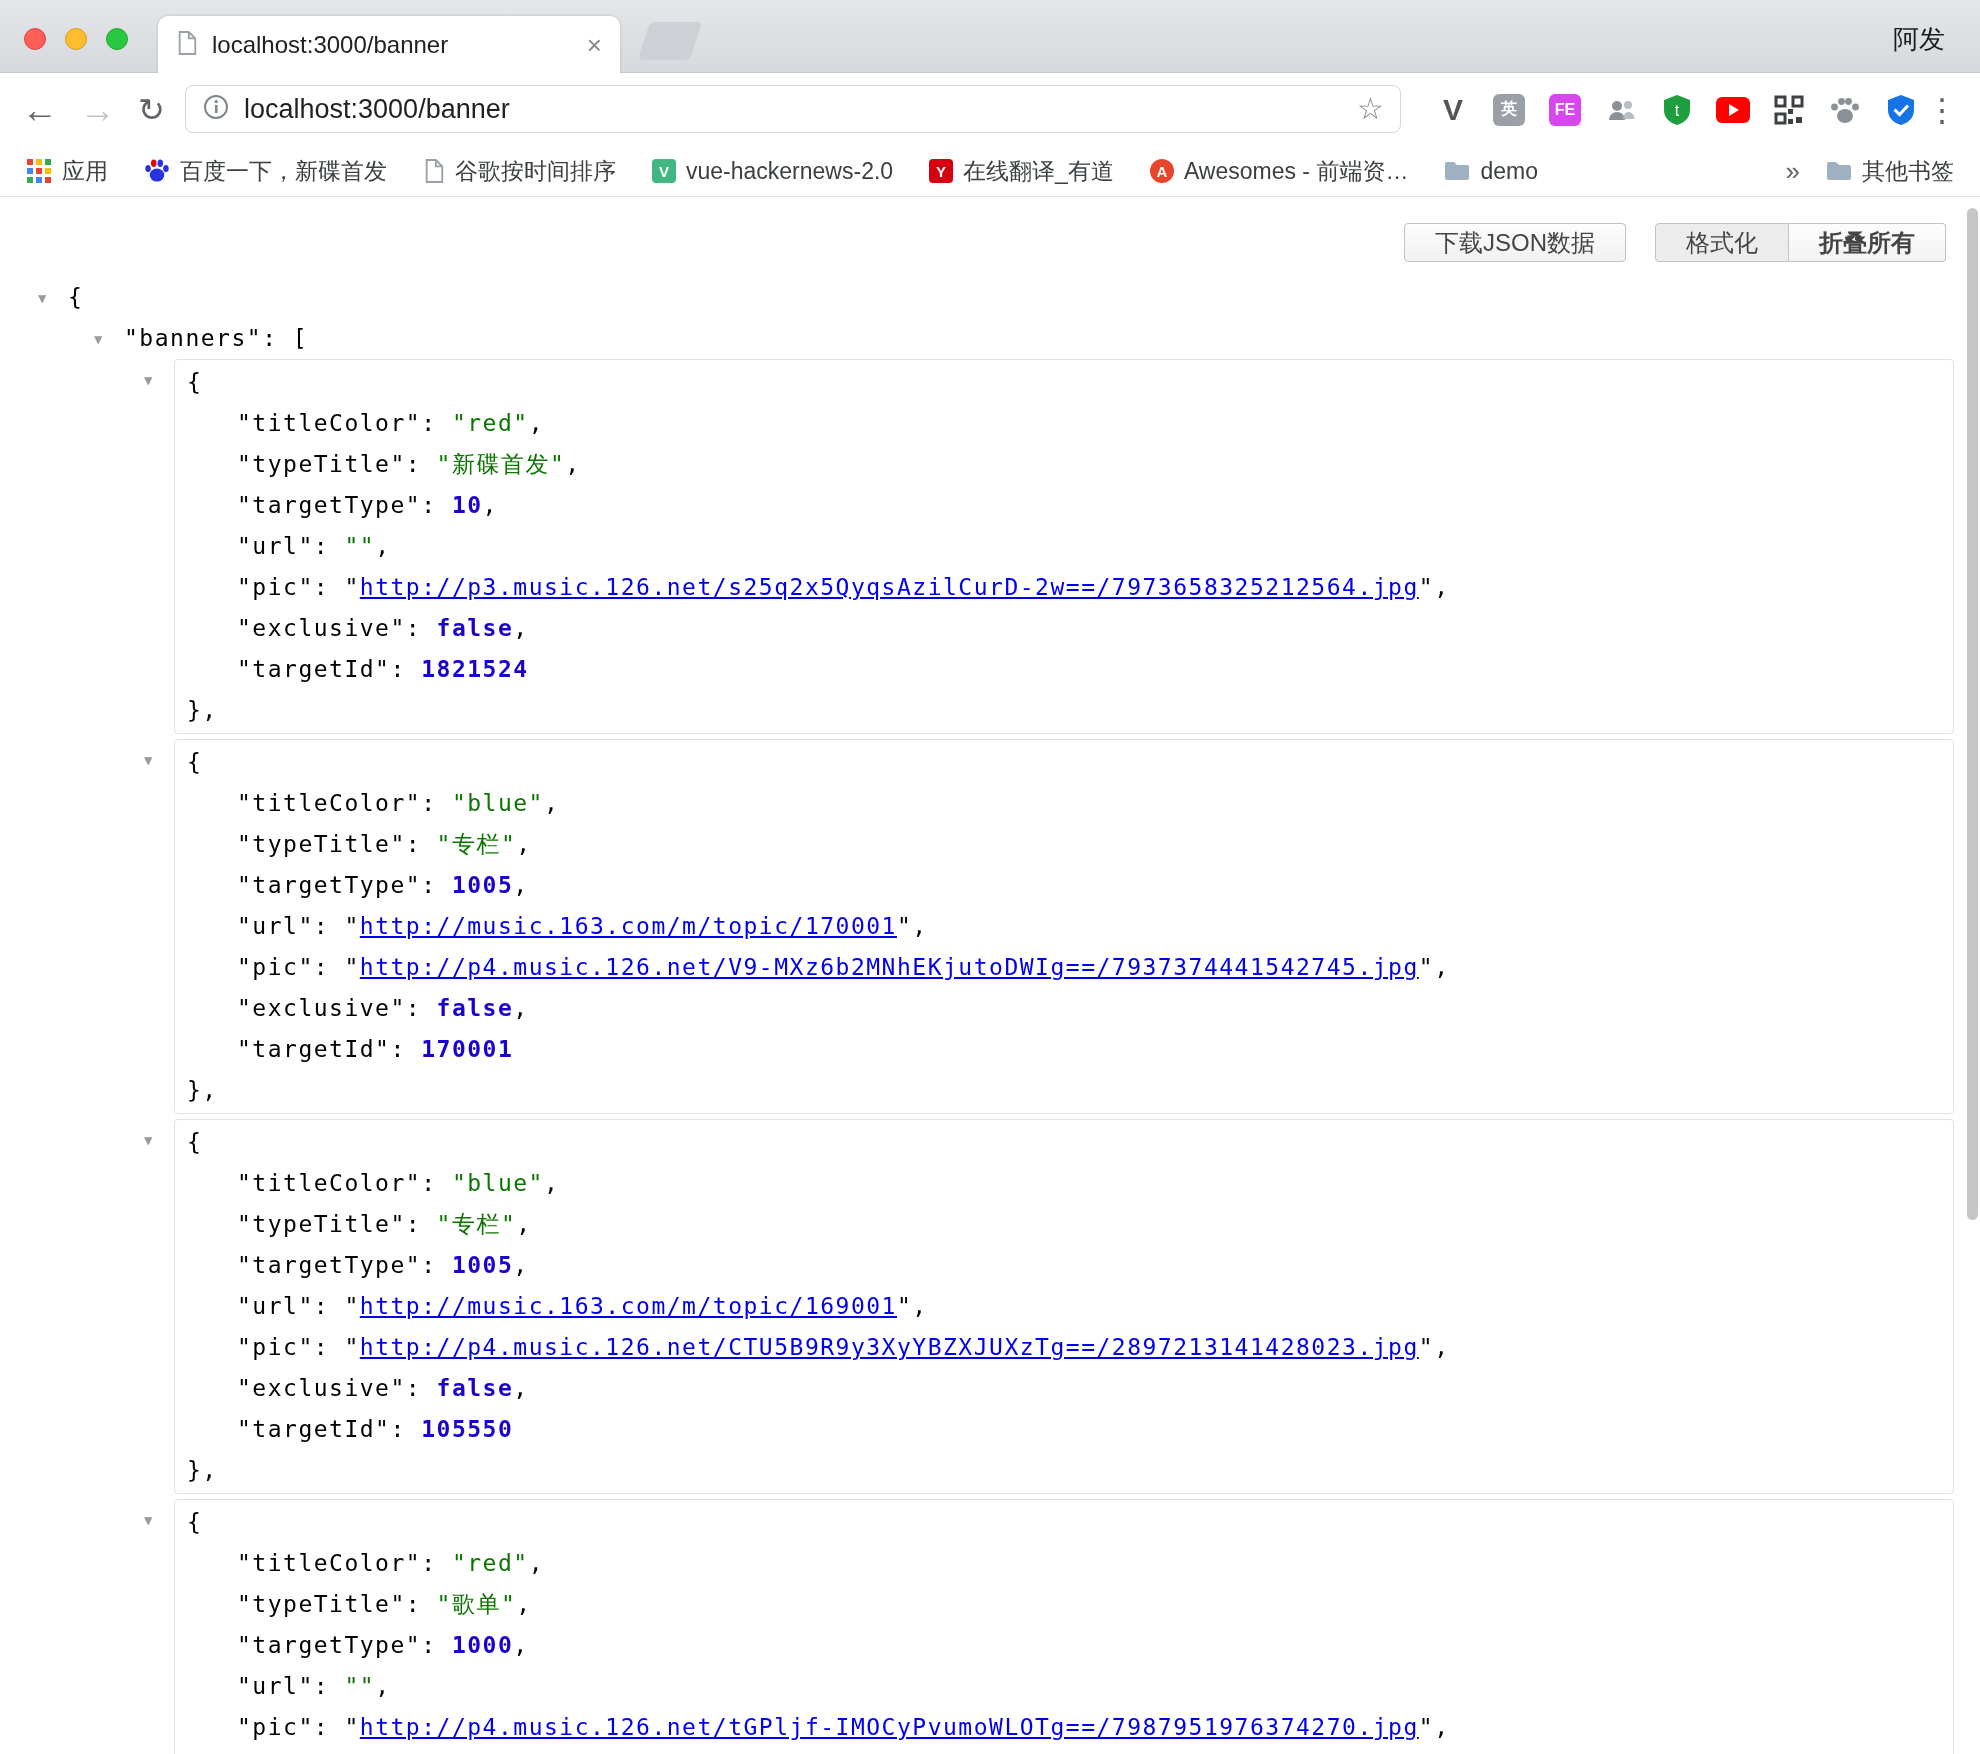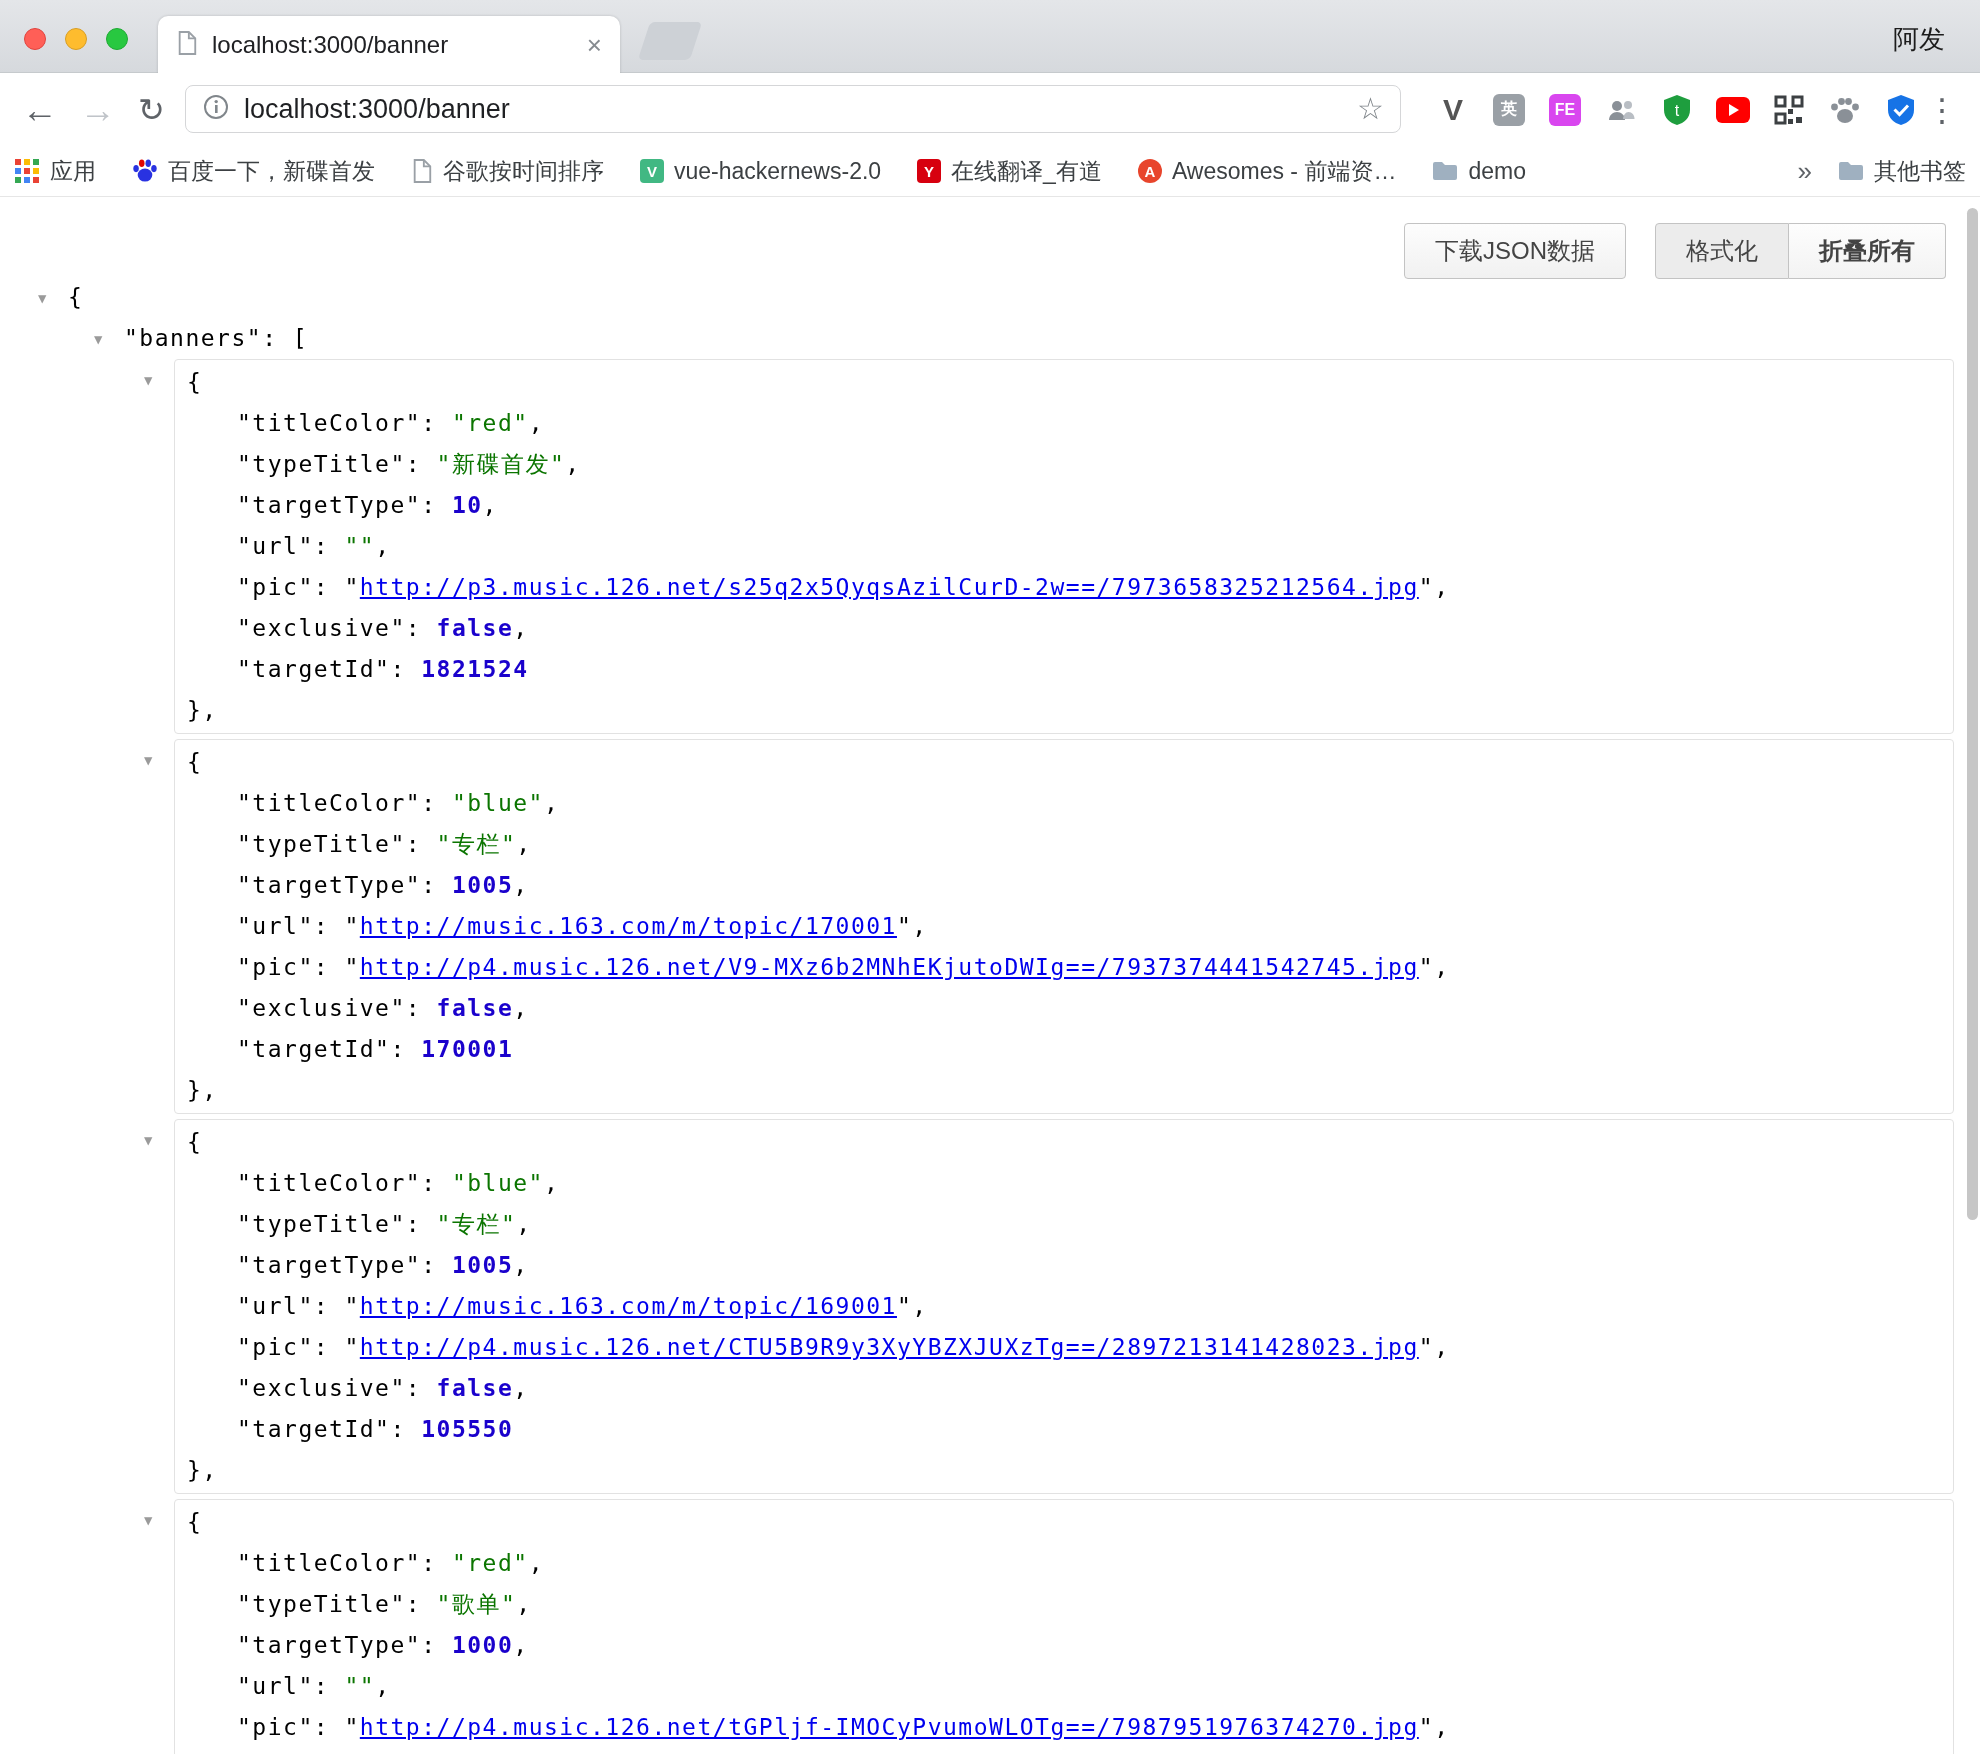--- a/index.html
+++ b/index.html
@@ -35,35 +35,35 @@
   .url{font-size:27px;color:#1f2023;margin-left:14px;flex:1;white-space:nowrap;overflow:hidden;}
   .star{font-size:30px;color:#80868b;line-height:1;}
   .ext-row{position:absolute;right:62px;top:0;height:73px;display:flex;align-items:center;gap:22px;}
   .ext{width:34px;height:34px;display:flex;align-items:center;justify-content:center;}
   .ext-letter{color:#555;font-weight:bold;font-size:30px;line-height:1;}
   .ext-tile{width:32px;height:32px;border-radius:6px;color:#fff;font-weight:bold;font-size:16px;
     display:flex;align-items:center;justify-content:center;}
   .menu-dots{position:absolute;right:22px;top:50%;transform:translateY(-50%);font-size:32px;color:#5f6368;}
   
   .bookmarks{position:absolute;top:146px;left:0;right:0;height:51px;box-sizing:border-box;background:#fff;
-    border-bottom:1px solid #e6e6e6;display:flex;align-items:center;padding:0 14px;
+    border-bottom:1px solid #e6e6e6;display:flex;align-items:center;padding:0 26px;
     font-size:23px;color:#3c4043;}
   .bm-left{display:flex;align-items:center;gap:36px;flex:1;min-width:0;overflow:hidden;}
   .bm-item{display:flex;align-items:center;gap:10px;white-space:nowrap;}
   .bm-ic{display:flex;align-items:center;}
   .bm-tile{width:24px;height:24px;border-radius:4px;color:#fff;font-size:15px;font-weight:bold;
     display:flex;align-items:center;justify-content:center;}
   .bm-circle{width:24px;height:24px;border-radius:50%;color:#fff;font-size:15px;font-weight:bold;
     display:flex;align-items:center;justify-content:center;}
   .bm-right{display:flex;align-items:center;gap:26px;}
   .bm-overflow{font-size:26px;color:#5f6368;}
   
   .content{position:absolute;top:197px;left:0;right:0;bottom:0;background:#fff;overflow:hidden;}
   .pagebar{position:absolute;top:26px;right:34px;display:flex;}
-  .btn{height:56px;font-size:24px;color:#444;background:linear-gradient(#fdfdfd,#f1f1f1);
+  .btn{height:39px;font-size:24px;color:#444;background:linear-gradient(#fdfdfd,#f1f1f1);
     border:1px solid #c3c3c3;border-radius:4px;padding:0 30px;font-family:inherit;}
   .btn-download{margin-right:18px;}
   .seg{display:flex;margin-left:11px;}
   .seg .btn:first-child{border-radius:4px 0 0 4px;background:#ececec;}
   .seg .btn:last-child{border-radius:0 4px 4px 0;border-left:none;background:linear-gradient(#fdfdfd,#f3f3f3);font-weight:bold;}
   
   .json{position:absolute;top:80px;left:38px;right:26px;
     font-family:"DejaVu Sans Mono",monospace;font-size:23px;letter-spacing:1.5px;color:#000;}
   .jline{height:41px;line-height:41px;white-space:nowrap;}
   .tri{display:inline-block;width:30px;font-size:14px;color:#9a9a9a;vertical-align:middle;letter-spacing:0;}

